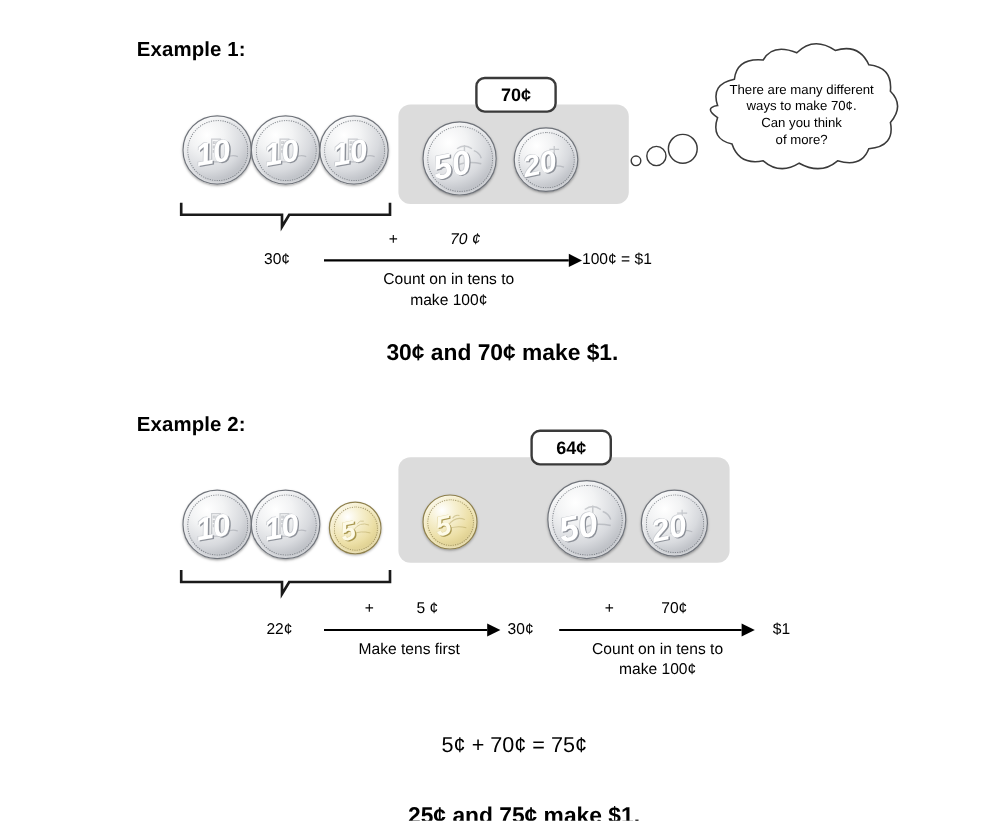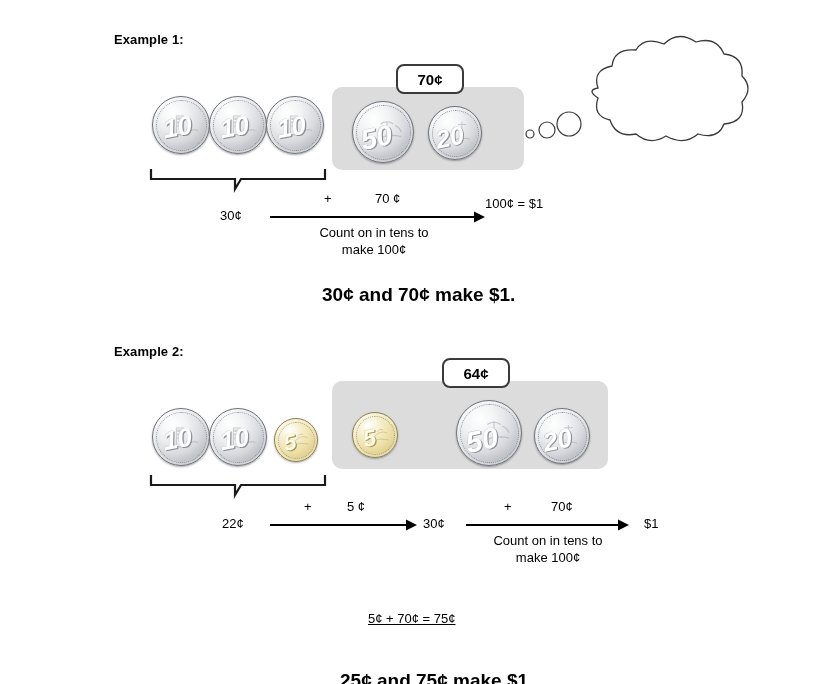--- a/index.html
+++ b/index.html
@@ -11,21 +11,21 @@
     width: 829px;
     height: 684px;
     position: relative;
     font-family: "Liberation Sans", sans-serif;
     color: #000000;
     overflow: hidden;
   }
   .abs { position: absolute; }
 
   .example-heading {
-    font-size: 13px;
+    font-size: 17px;
     font-weight: bold;
     letter-spacing: 0.1px;
     white-space: nowrap;
   }
 
   
   .coin {
     position: absolute;
     border-radius: 50%;
     box-sizing: border-box;
@@ -101,21 +101,21 @@
     justify-content: center;
     font-size: 15px;
     font-weight: bold;
     box-sizing: border-box;
   }
 
   
   .txt { font-size: 13px; white-space: nowrap; }
   .txt-b { font-size: 19px; font-weight: bold; white-space: nowrap; }
   .arrow-label { font-size: 13px; white-space: nowrap; text-align: center; }
-  .caption-line { font-size: 13px; white-space: nowrap; text-decoration: underline; }
+  .caption-line { font-size: 18px; white-space: nowrap; }
 
   .bubble-text {
     font-size: 11px;
     line-height: 14px;
     text-align: center;
     white-space: pre-line;
   }
 
   svg.line-art { display: block; overflow: visible; }
 </style>
@@ -212,33 +212,37 @@
              q20 2 18 22
              q12 12 0 26
              q4 20 -18 22
              q-6 16 -26 10
              q-14 12 -32 2
              q-16 10 -30 -2
              q-20 4 -26 -14
              q-18 -4 -12 -22
              q-12 -8 0 -10 Z" fill="#ffffff" stroke="#3a3a3a" stroke-width="1.3"></path>
   </svg>
+  <div class="abs bubble-text" style="left:22px; top:26px; width:164px;">There are many different
+ways to make 70¢.
+Can you think
+of more?</div>
 </div>
 
 <div class="abs" style="left:214px; top:192px; width:360px; height:64px;">
   <div class="abs txt" style="left:6px; top:16px;">30¢</div>
   <svg class="line-art abs" width="216" height="14" viewBox="0 0 216 14" style="left:56px; top:18px;" aria-hidden="true">
     <line x1="0" y1="7" x2="204" y2="7" stroke="#000000" stroke-width="1.8"></line>
     <path d="M204 1.5 L215 7 L204 12.5 Z" fill="#000000"></path>
   </svg>
   <div class="abs txt" style="left:110px; top:-1px;">+</div>
-  <div class="abs txt" style="left:161px; top:-1px;">70 ¢</div>
+  <div class="abs txt" style="left:161px; top:-1px;font-style:italic;">70 ¢</div>
   <div class="abs arrow-label" style="left:50px; top:32px; width:220px; white-space:pre-line; line-height:17px;">Count on in tens to
 make 100¢</div>
-  <div class="abs txt" style="left:271px; top:4px;">100¢ = $1</div>
+  <div class="abs txt" style="left:271px; top:16px;">100¢ = $1</div>
 </div>
 
 <div class="abs txt-b" style="left:322px; top:284px;">30¢ and 70¢ make $1.</div>
 
 <div class="abs example-heading" style="left:114px; top:344px;">Example 2:</div>
 
 <div class="abs" style="left:152px; top:408px; width:172px; height:62px;">
   <div class="coin silver" style="left:0px; top:0px; width:58px; height:58px;">
     <div class="face">
       <div class="rim"></div>
@@ -320,20 +324,21 @@
 
 <div class="abs" style="left:214px; top:498px; width:460px; height:80px;">
 
   <div class="abs txt" style="left:8px; top:18px;">22¢</div>
   <svg class="line-art abs" width="148" height="14" viewBox="0 0 148 14" style="left:56px; top:20px;" aria-hidden="true">
     <line x1="0" y1="7" x2="136" y2="7" stroke="#000000" stroke-width="1.8"></line>
     <path d="M136 1.5 L147 7 L136 12.5 Z" fill="#000000"></path>
   </svg>
   <div class="abs txt" style="left:90px; top:1px;">+</div>
   <div class="abs txt" style="left:133px; top:1px;">5 ¢</div>
+  <div class="abs arrow-label" style="left:52px; top:34px; width:150px; white-space:pre-line; line-height:17px;">Make tens first</div>
   <div class="abs txt" style="left:209px; top:18px;">30¢</div>
 
   <svg class="line-art abs" width="164" height="14" viewBox="0 0 164 14" style="left:252px; top:20px;" aria-hidden="true">
     <line x1="0" y1="7" x2="152" y2="7" stroke="#000000" stroke-width="1.8"></line>
     <path d="M152 1.5 L163 7 L152 12.5 Z" fill="#000000"></path>
   </svg>
   <div class="abs txt" style="left:290px; top:1px;">+</div>
   <div class="abs txt" style="left:337px; top:1px;">70¢</div>
   <div class="abs arrow-label" style="left:248px; top:34px; width:172px; white-space:pre-line; line-height:17px;">Count on in tens to
 make 100¢</div>

